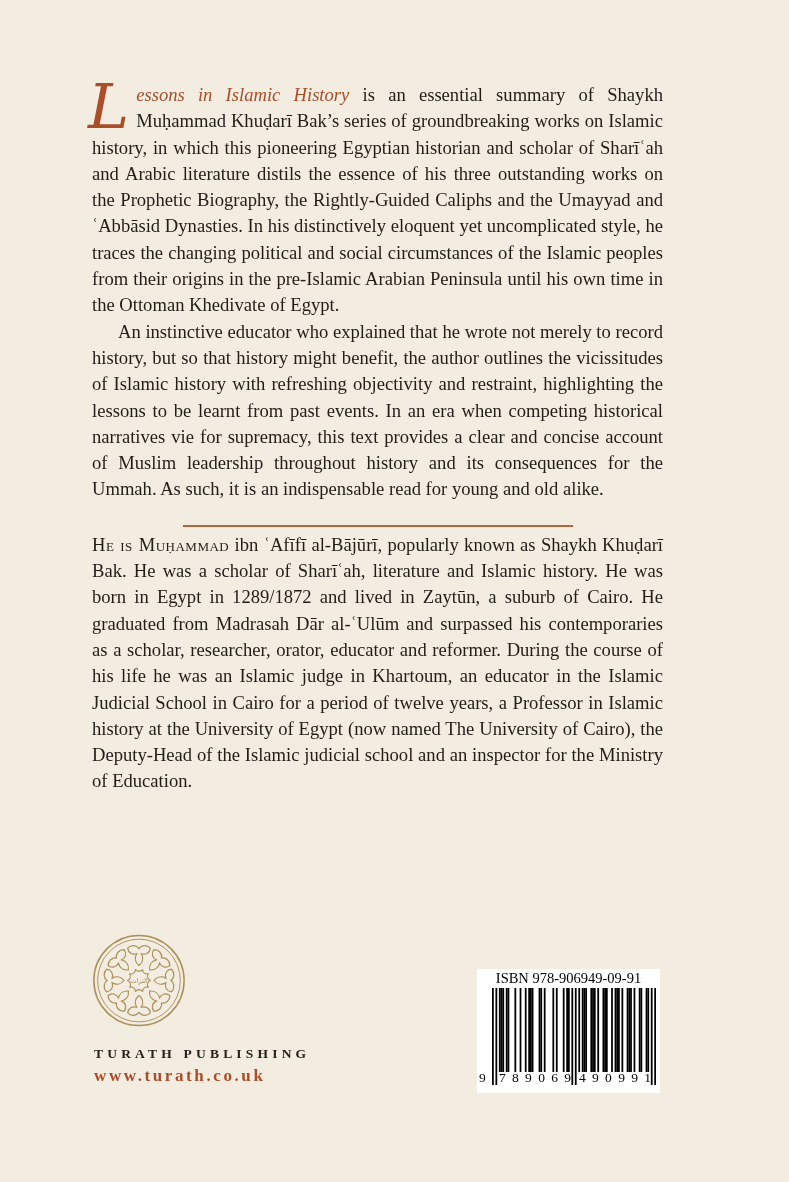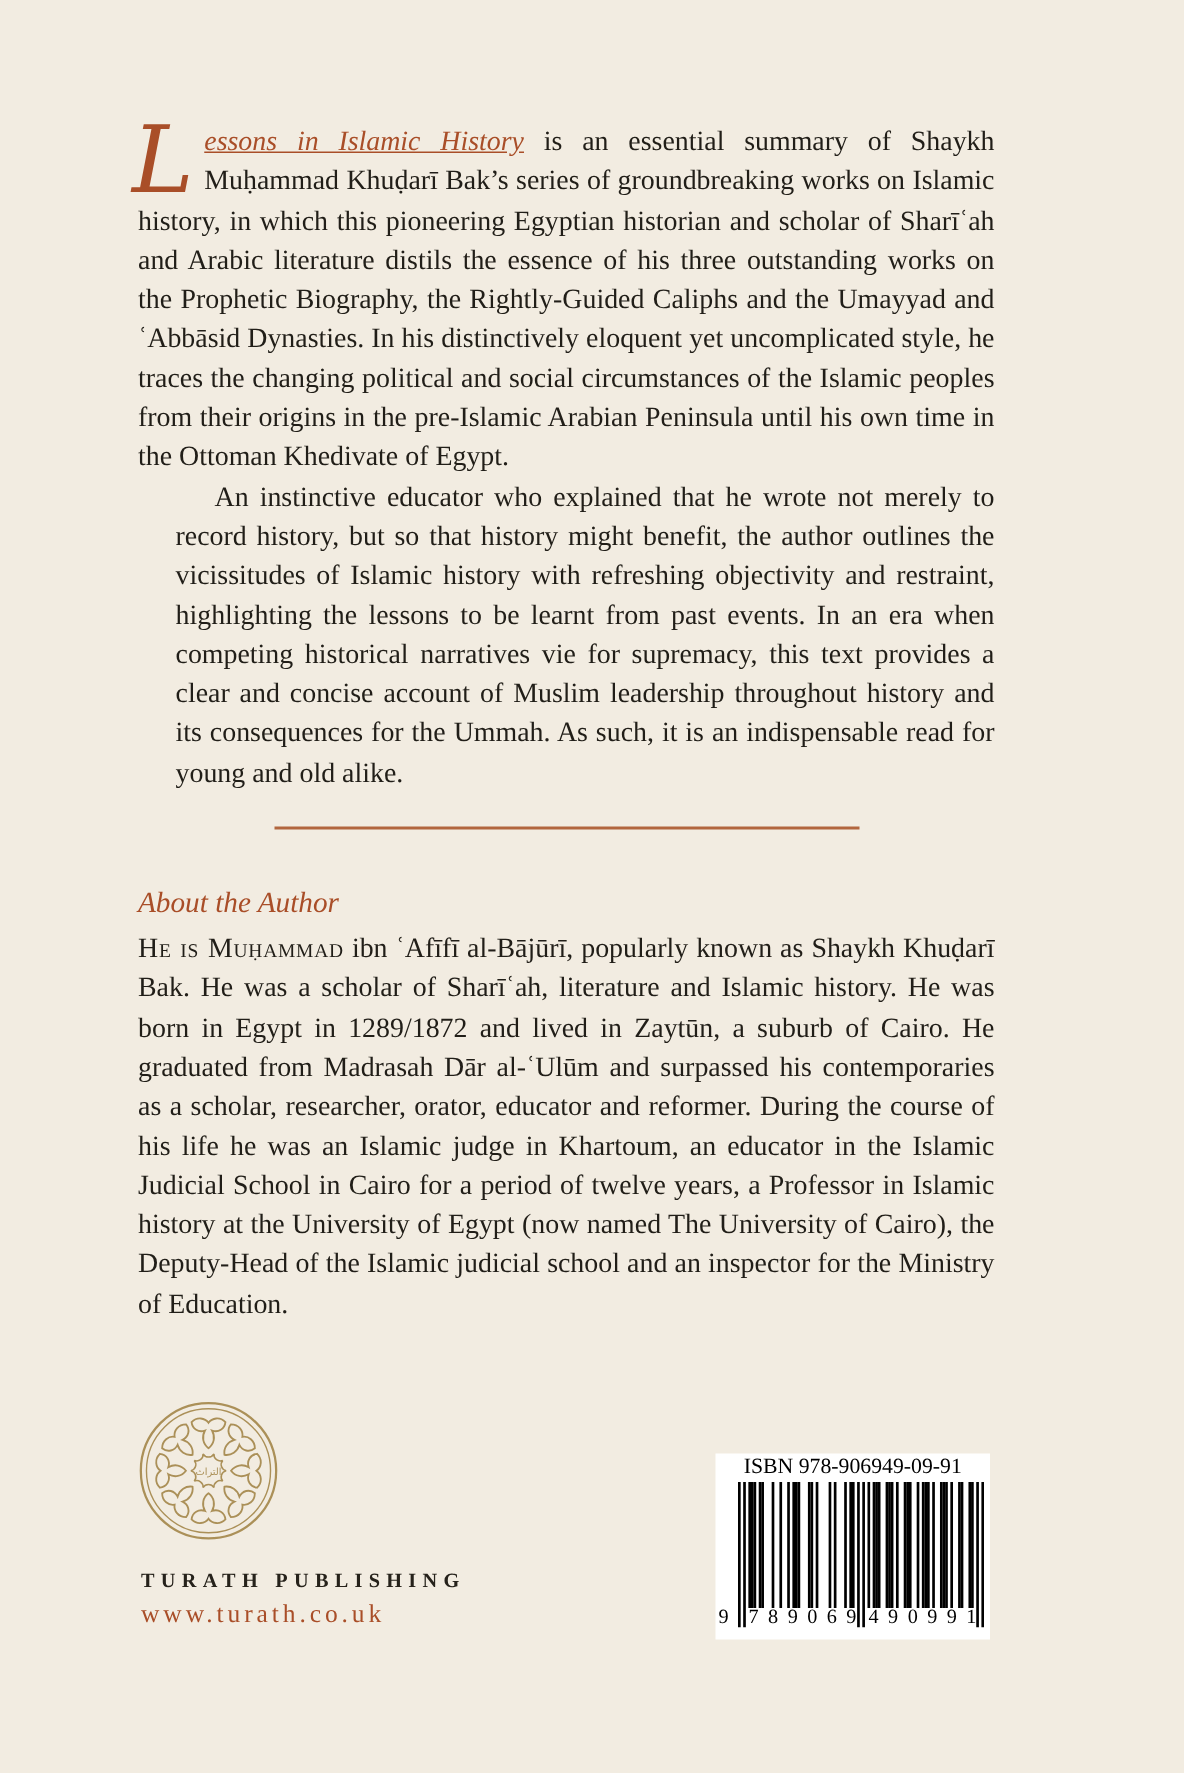--- a/index.html
+++ b/index.html
@@ -24,22 +24,22 @@
     font-size:18.6px;line-height:26.3px;text-align:justify;
   }
   .dropcap{
     float:left;
     font-size:62px;line-height:46px;
     font-style:italic;
     color:var(--accent);
     margin:2px 7px 0 -4px;
     font-family:"DejaVu Serif","Liberation Serif",serif;
   }
-  .title-it{font-style:italic;color:var(--accent);text-decoration:underline;}
-  .para2{text-indent:26px;margin-left:25px;}
+  .title-it{font-style:italic;color:var(--accent);}
+  .para2{text-indent:26px;}
   .divider{
     width:390px;height:0;
     border-top:2px solid var(--divider);
     margin:22px auto 0 auto;
   }
   .about-heading{
     margin-top:38px;
     font-style:italic;
     font-weight:normal;
     color:var(--accent);
@@ -50,21 +50,21 @@
   .sc{font-variant:small-caps;letter-spacing:.5px;}
   
   .logo{position:absolute;left:92px;top:932px;}
   .publisher-name{
     position:absolute;left:94px;top:1046px;
     font-size:13.5px;font-weight:bold;letter-spacing:4.2px;
     color:#26221b;white-space:nowrap;text-align:center;
   }
   .publisher-web{
     position:absolute;left:94px;top:1066px;
-    font-size:17px;font-weight:normal;letter-spacing:2.6px;
+    font-size:17px;font-weight:bold;letter-spacing:2.6px;
     color:var(--accent);white-space:nowrap;
   }
   
   .barcode-box{
     position:absolute;left:477px;top:969px;width:183px;height:124px;
     background:var(--barcode_bg);
     padding-left:32px;
   }
   .isbn-label{
     position:absolute;top:1px;left:0;right:0;
@@ -87,21 +87,20 @@
 <body>
 
 <div class="cover">
 
   <div class="text-col">
     <p><span class="dropcap">L</span><span class="title-it">essons in Islamic History</span><span> is an essential summary of Shaykh Muḥammad Khuḍarī Bak’s series of groundbreaking works on Islamic history, in which this pioneering Egyptian historian and scholar of Sharīʿah and Arabic literature distils the essence of his three outstanding works on the Prophetic Biography, the Rightly-Guided Caliphs and the Umayyad and ʿAbbāsid Dynasties. In his distinctively eloquent yet uncomplicated style, he traces the changing political and social circumstances of the Islamic peoples from their origins in the pre-Islamic Arabian Peninsula until his own time in the Ottoman Khedivate of Egypt.</span></p>
     <p class="para2">An instinctive educator who explained that he wrote not merely to record history, but so that history might benefit, the author outlines the vicissitudes of Islamic history with refreshing objectivity and restraint, highlighting the lessons to be learnt from past events. In an era when competing historical narratives vie for supremacy, this text provides a clear and concise account of Muslim leadership throughout history and its consequences for the Ummah. As such, it is an indispensable read for young and old alike.</p>
 
     <div class="divider"></div>
 
-    <h2 class="about-heading">About the Author</h2>
     <p class="bio"><span class="sc">He is Muḥammad</span><span> ibn ʿAfīfī al-Bājūrī, popularly known as Shaykh Khuḍarī Bak. He was a scholar of Sharīʿah, literature and Islamic history. He was born in Egypt in 1289/1872 and lived in Zaytūn, a suburb of Cairo. He graduated from Madrasah Dār al-ʿUlūm and surpassed his contemporaries as a scholar, researcher, orator, educator and reformer. During the course of his life he was an Islamic judge in Khartoum, an educator in the Islamic Judicial School in Cairo for a period of twelve years, a Professor in Islamic history at the University of Egypt (now named The University of Cairo), the Deputy-Head of the Islamic judicial school and an inspector for the Ministry of Education.</span></p>
   </div>
 
   <svg class="logo" width="94" height="97" viewBox="0 0 100 100">
     <circle cx="50" cy="50" r="48" fill="none" stroke="var(--gold)" stroke-width="1.6"></circle>
     <circle cx="50" cy="50" r="44" fill="none" stroke="var(--gold)" stroke-width="1"></circle>
     <defs>
       <path id="leaf" d="M50 34 C54 31 55 26 52.5 21.5 C57 23 61.5 20.5 62 15.5 C58 11.5 52.5 12.5 50 16 C47.5 12.5 42 11.5 38 15.5 C38.5 20.5 43 23 47.5 21.5 C45 26 46 31 50 34 Z" fill="none" stroke="var(--gold)" stroke-width="1.3"></path>
     </defs>
     <g>

